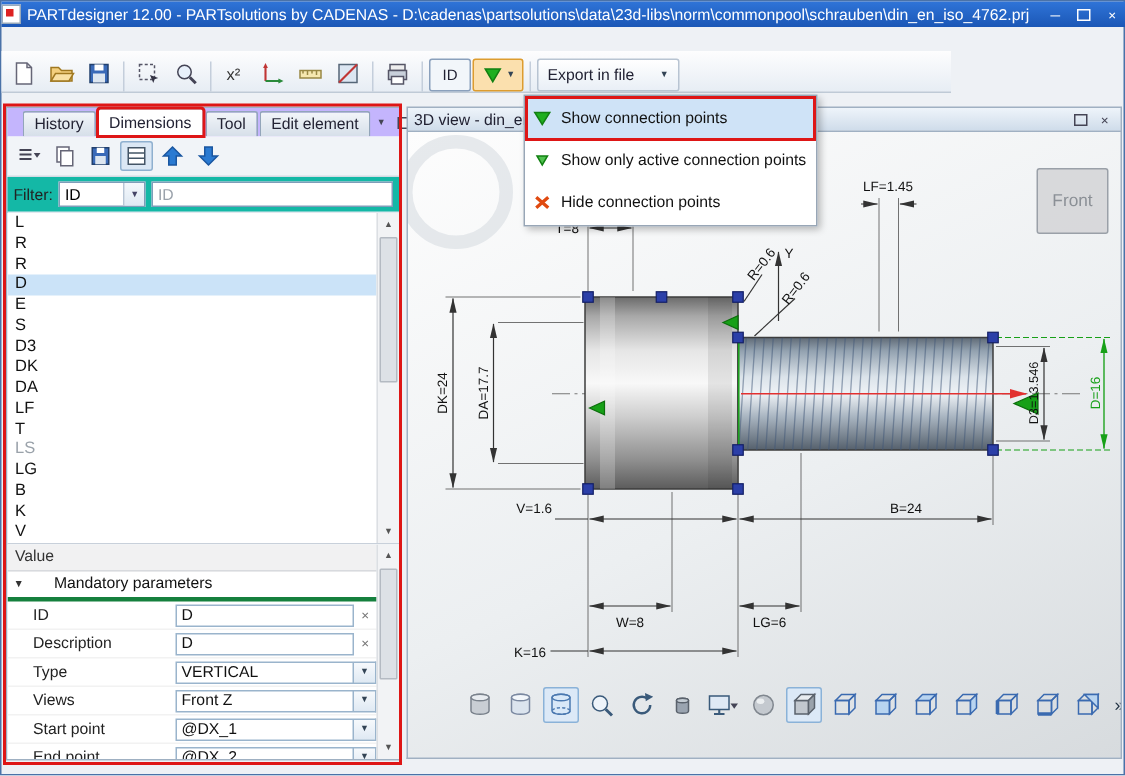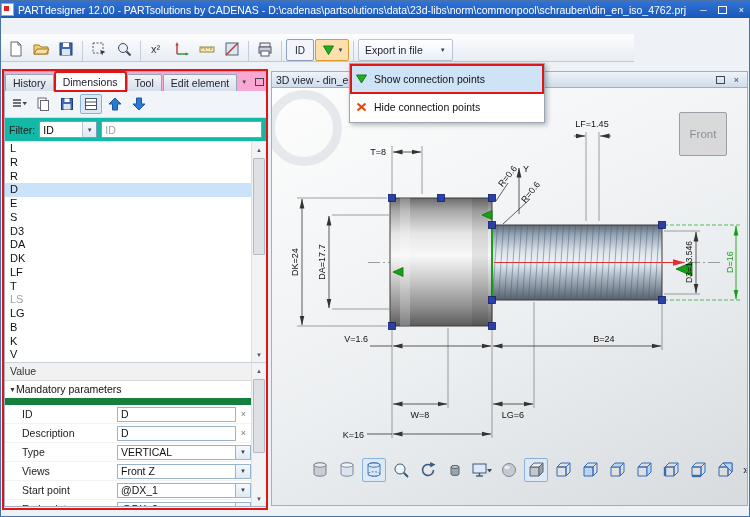--- a/index.html
+++ b/index.html
@@ -22,21 +22,21 @@
   .toolbar{position:absolute;left:0;top:33px;width:633px;height:28px;background:linear-gradient(#fdfdfe,#e7edf4);border-bottom:1px solid #bfcad6;display:flex;align-items:flex-end;padding:0 3px;box-sizing:border-box;gap:1px}
   .tbtn{width:24px;height:24px;display:flex;align-items:center;justify-content:center;border:1px solid transparent;border-radius:2px;box-sizing:border-box}
   .tsep{width:1px;height:20px;background:#c4cedb;margin:0 3px;flex:0 0 auto}
   .idbtn{width:26px;height:20px;border:1px solid #8aa0bc;background:#f2f6fa;display:flex;align-items:center;justify-content:center;font-size:10px;color:#223;border-radius:2px}
   .greenbtn{width:34px;height:22px;display:flex;align-items:center;justify-content:center;gap:2px;background:#fbe0ae;border:1px solid #dd9c2e;border-radius:2px;box-sizing:border-box}
   .exportbtn{height:20px;padding:0 6px;display:flex;align-items:center;gap:17px;border:1px solid #b8c4d2;border-radius:2px;background:linear-gradient(#ffffff,#e9eff6);color:#223;font-size:10.5px}
   .ddarr{font-size:7px;color:#345}
 
   
   .leftpanel{position:absolute;left:3px;top:70px;width:263px;height:436px;background:#fff;border:1px solid #9fb0c2;box-sizing:border-box;display:flex;flex-direction:column}
-  .tabs{height:19px;background:#f9a8d4;display:flex;align-items:flex-end;padding-left:0;gap:1px;flex:0 0 auto}
+  .tabs{height:19px;background:#c4b5fd;display:flex;align-items:flex-end;padding-left:10px;gap:1px;flex:0 0 auto}
   .tab{height:16px;padding:0 7px;line-height:16px;background:linear-gradient(#f2f5f9,#d6dfe9);border:1px solid #93a5ba;border-bottom:none;font-size:10.5px;color:#223;border-radius:2px 2px 0 0;white-space:nowrap}
   .tab.active{background:#fff;height:18px;line-height:18px;outline:2px solid #de1616;outline-offset:-1px;z-index:3}
   .tabctrls{margin-left:auto;display:flex;gap:3px;align-items:center;padding:0 4px 3px 0;color:#445}
   .tabctrl{width:12px;height:12px;display:flex;align-items:center;justify-content:center;font-size:8px}
   .floatglyph{width:7px;height:6px;border:1px solid #445;display:inline-block}
 
   .ptoolbar{height:26px;background:#f1f4f8;border-bottom:1px solid #d4dbe4;display:flex;align-items:center;padding:0 3px;gap:2px;flex:0 0 auto}
   .pbtn{width:22px;height:20px;display:flex;align-items:center;justify-content:center;border:1px solid transparent;border-radius:2px;box-sizing:border-box}
   .pbtn.pressed{background:#dbe7f4;border-color:#8fb0cf}
 
@@ -53,36 +53,36 @@
   .lrow.dis{color:#9aa2aa}
   .vsb{position:absolute;right:0;top:0;bottom:0;width:15px;background:#f2f3f5;border-left:1px solid #dcdfe3;box-sizing:border-box}
   .vsb .sarr{height:15px;display:flex;align-items:center;justify-content:center;color:#555;font-size:6px}
   .vsb .sarr.bottom{position:absolute;bottom:0;left:0;right:0}
   .thumb{position:absolute;left:1px;right:1px;border:1px solid #b4bac2;background:#dde1e6;border-radius:1px}
 
   .pgrid{position:relative;flex:1;background:#fff;font-size:10.5px;overflow:hidden}
   .ghead{display:flex;height:17px;background:#f1f1f2;border-bottom:1px solid #d8dade;color:#333}
   .ghead .gc1{width:112px;padding-left:5px;line-height:17px;border-right:1px solid #d8dade;box-sizing:border-box}
   .ghead .gc2{flex:1;padding-left:5px;line-height:17px}
-  .ggroup{height:17px;line-height:17px;padding-left:4px;border-bottom:7px solid #15803d;color:#111;display:flex;align-items:center;gap:0}
+  .ggroup{height:17px;line-height:17px;padding-left:4px;border-bottom:3px solid #15803d;color:#111;display:flex;align-items:center;gap:20px}
   .gexp{font-size:7px;color:#333}
   .grow{display:flex;height:18px;border-bottom:1px solid #f2f2f2;align-items:center;padding-right:15px}
   .gl{width:112px;padding-left:17px;box-sizing:border-box;color:#222;white-space:nowrap}
   .gv{flex:1;display:flex;align-items:center}
   .vbox{flex:1;height:15px;border:1px solid #9ab4cc;display:flex;align-items:center;padding-left:3px;background:#fff;box-sizing:border-box;color:#111;overflow:hidden;white-space:nowrap}
   .vx{width:15px;height:15px;display:flex;align-items:center;justify-content:center;color:#777;font-size:9px}
   .vdd{width:15px;height:15px;border:1px solid #9ab4cc;border-left:none;background:linear-gradient(#f6f9fc,#dfe9f3);display:flex;align-items:center;justify-content:center;font-size:6px;color:#345;box-sizing:border-box}
 
   
   .vhead{position:absolute;left:270px;top:70px;width:477px;height:17px;background:linear-gradient(#eef4fa,#cfdcea);border:1px solid #a0b0c2;box-sizing:border-box;display:flex;align-items:center;padding:0 4px;font-size:10.5px;color:#223}
   .vhbtns{margin-left:auto;display:flex;gap:3px;color:#445}
   .vhbtn{width:13px;height:13px;display:flex;align-items:center;justify-content:center;font-size:9px}
   .viewport{position:absolute;left:270px;top:87px;width:477px;height:418px;background:linear-gradient(155deg,#fdfdfd 0%,#eceff1 55%,#d7dbde 100%);border:1px solid #a0b0c2;border-top:none;box-sizing:border-box;overflow:hidden}
   .watermark{position:absolute;left:-6px;top:2px;width:58px;height:58px;border-radius:50%;border:9px solid rgba(205,211,218,0.45)}
-  .frontbtn{position:absolute;right:20px;top:24px;width:46px;height:42px;background:rgba(212,212,214,0.85);border:1px solid #9aa0a8;border-radius:2px;color:#8b9096;display:flex;align-items:center;justify-content:center;font-size:11.5px}
+  .frontbtn{position:absolute;right:8px;top:24px;width:46px;height:42px;background:rgba(212,212,214,0.85);border:1px solid #9aa0a8;border-radius:2px;color:#8b9096;display:flex;align-items:center;justify-content:center;font-size:11.5px}
   .drawing{position:absolute;left:0;top:0}
   .iconrow{position:absolute;left:36px;top:370px;display:flex;gap:3px;align-items:center}
   .vbtn{width:24px;height:24px;display:flex;align-items:center;justify-content:center;border:1px solid transparent;border-radius:2px;box-sizing:border-box}
   .vbtn.pressed{background:#dce9f7;border-color:#8ab2d8}
   .more{font-size:12px;color:#234;margin-left:3px}
 
   
   .ddmenu{position:absolute;left:348px;top:62px;width:196px;background:#fff;border:1px solid #98a6b6;box-shadow:2px 2px 5px rgba(0,0,0,0.28);z-index:50;padding:1px;box-sizing:border-box}
   .mitem{height:28px;display:flex;align-items:center;gap:6px;padding:0 4px;font-size:10.5px;color:#111;box-sizing:border-box}
   .mitem.sel{background:#cfe3f7;outline:2px solid #de1616;outline-offset:-1px}
@@ -256,22 +256,22 @@
 
     <div class="plist">
       <div style="margin-right:15px">
         <div class="lrow">L</div>
         <div class="lrow">R</div>
         <div class="lrow">R</div>
         <div class="lrow sel">D</div>
         <div class="lrow">E</div>
         <div class="lrow">S</div>
         <div class="lrow">D3</div>
+        <div class="lrow">DK</div>
         <div class="lrow">DA</div>
-        <div class="lrow">DK</div>
         <div class="lrow">LF</div>
         <div class="lrow">T</div>
         <div class="lrow dis">LS</div>
         <div class="lrow">LG</div>
         <div class="lrow">B</div>
         <div class="lrow">K</div>
         <div class="lrow">V</div>
       </div>
       <div class="vsb">
         <div class="sarr">▲</div>
@@ -595,19 +595,25 @@
 
   <div class="ddmenu">
     <div class="mitem sel">
       <svg width="13" height="12" viewBox="0 0 13 12">
           <polygon points="1.5,2 11.5,2 6.5,10" fill="#1faf1f" stroke="#128012"></polygon>
         </svg>
       <span>Show connection points</span>
     </div>
     <div class="mitem">
       <svg width="13" height="12" viewBox="0 0 13 12">
+          <polygon points="3,3 10,3 6.5,9" fill="#4fc24f" stroke="#128012"></polygon>
+        </svg>
+      <span>Show only active connection points</span>
+    </div>
+    <div class="mitem">
+      <svg width="13" height="12" viewBox="0 0 13 12">
           <path d="M2.5,2.5 L10.5,9.5 M10.5,2.5 L2.5,9.5" stroke="#e04a10" stroke-width="2.2"></path>
         </svg>
       <span>Hide connection points</span>
     </div>
   </div>
 
 </div>
 
 </body></html>

